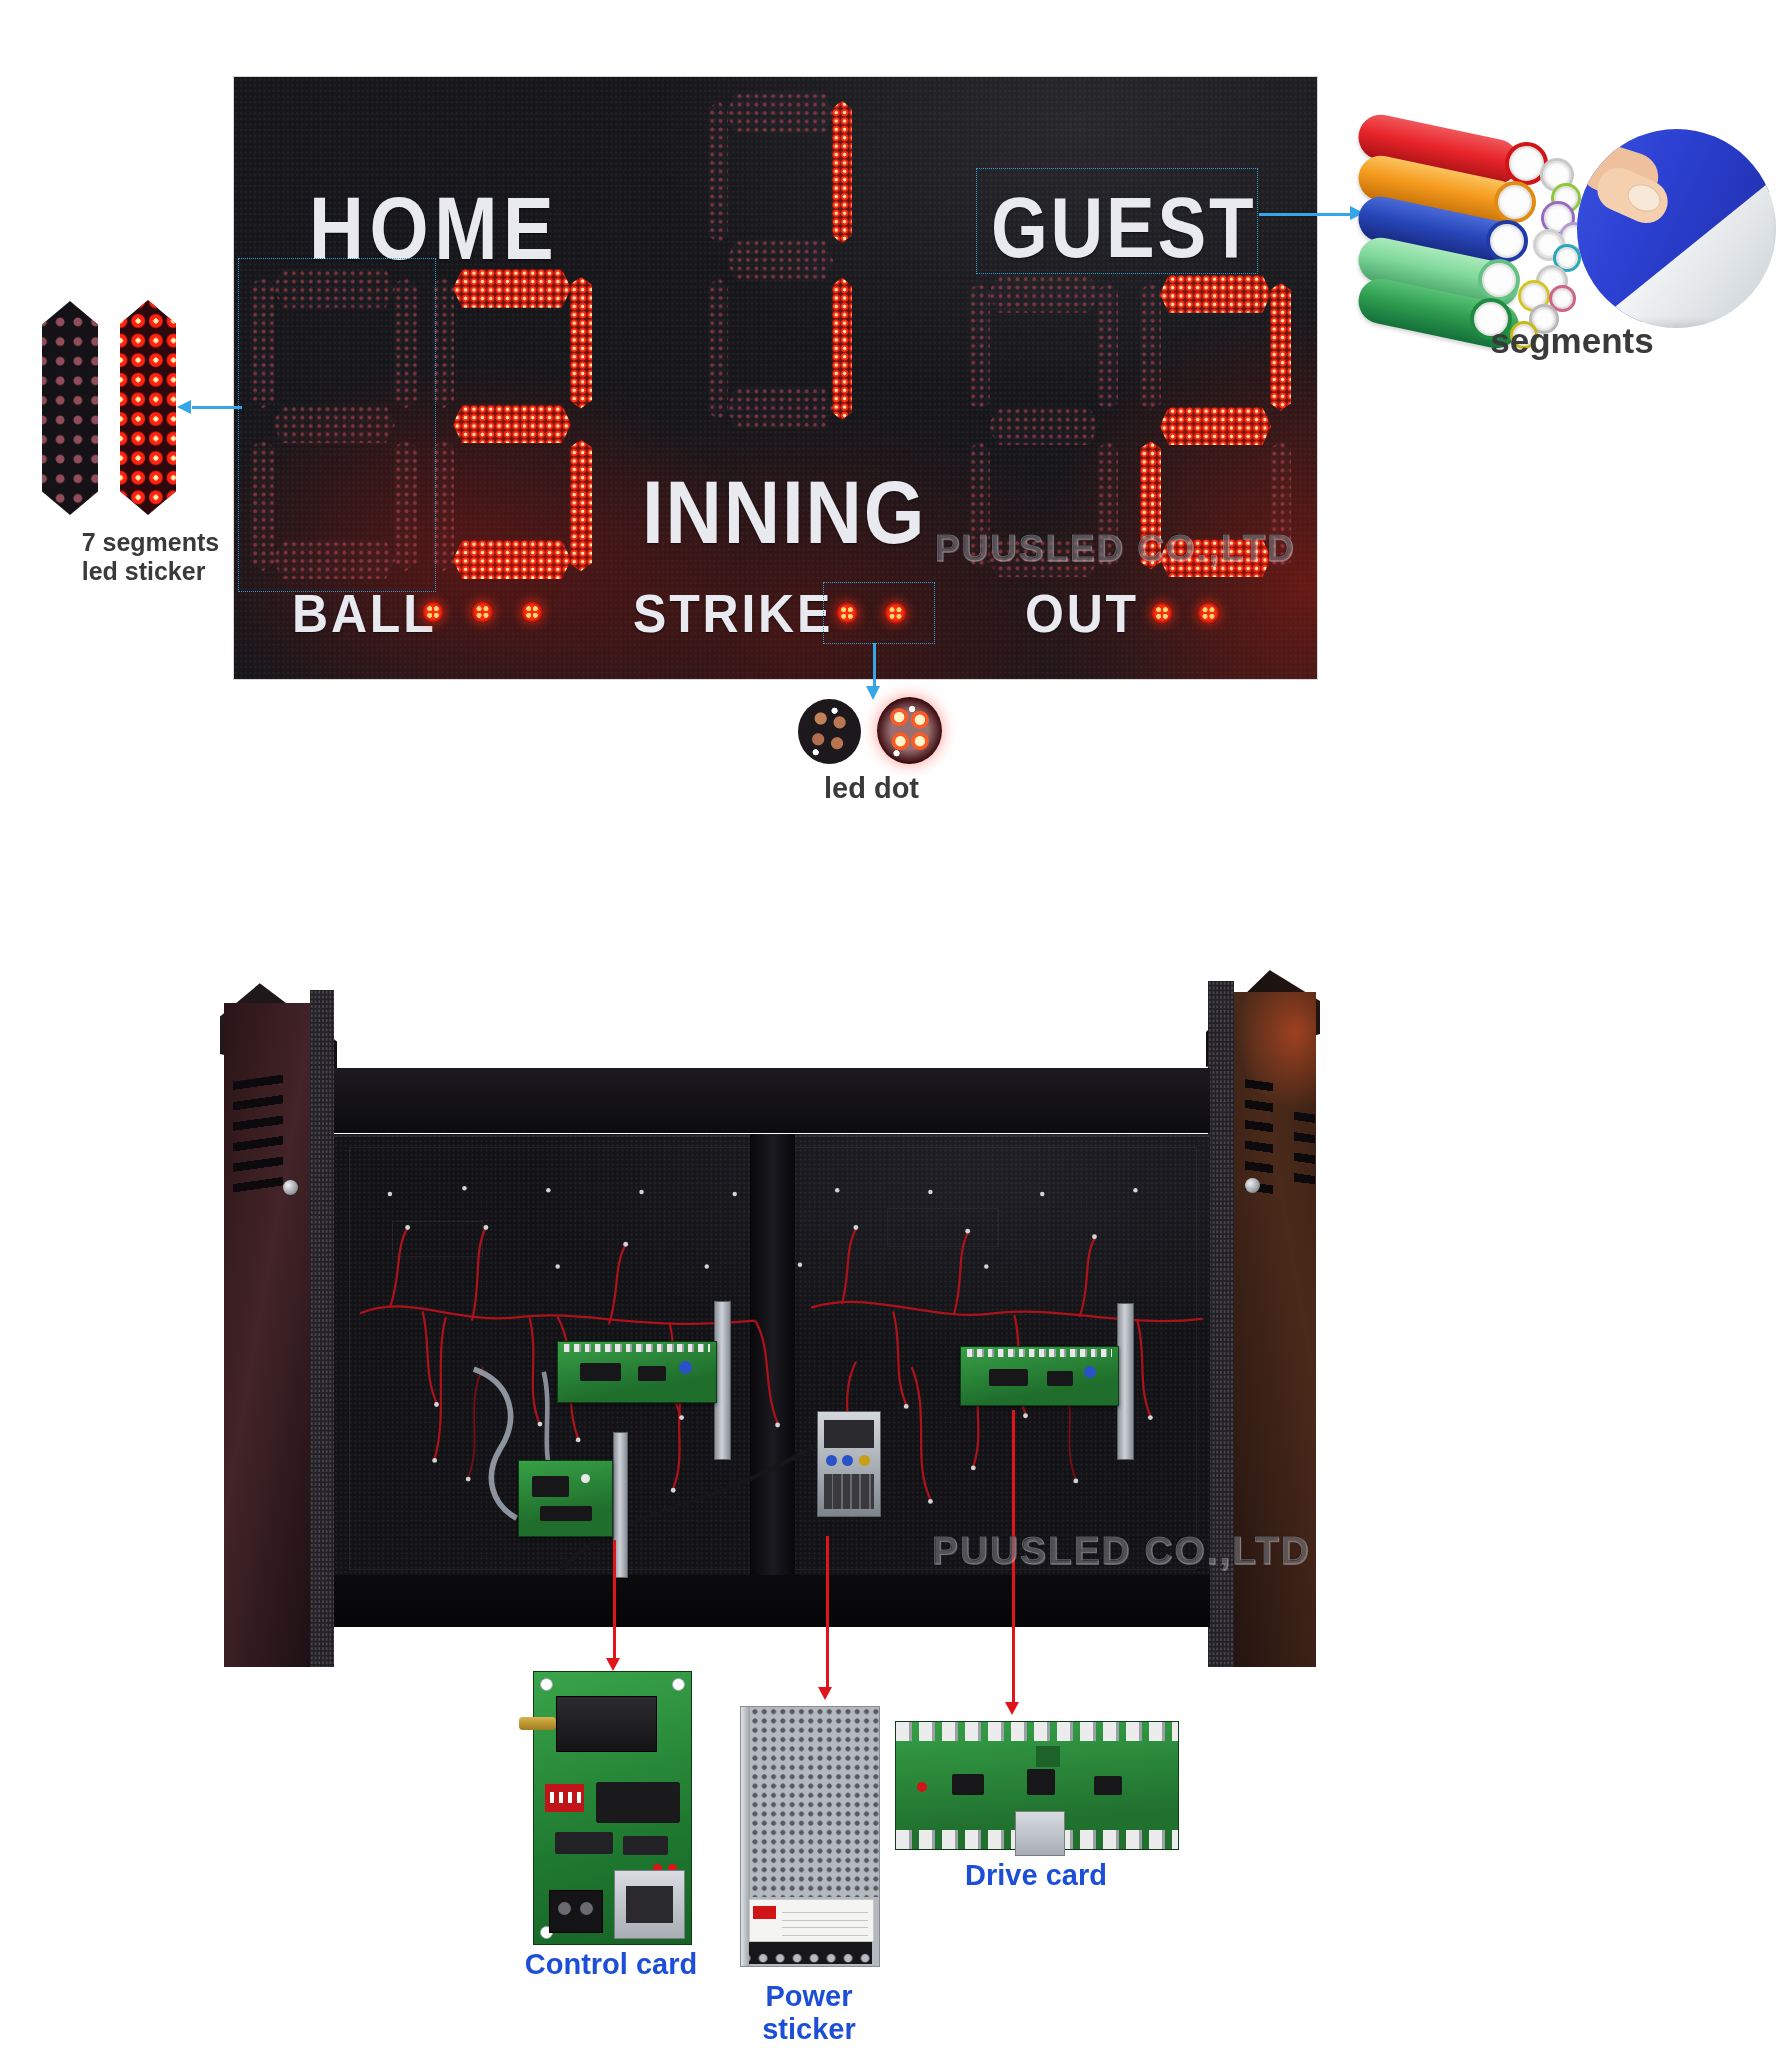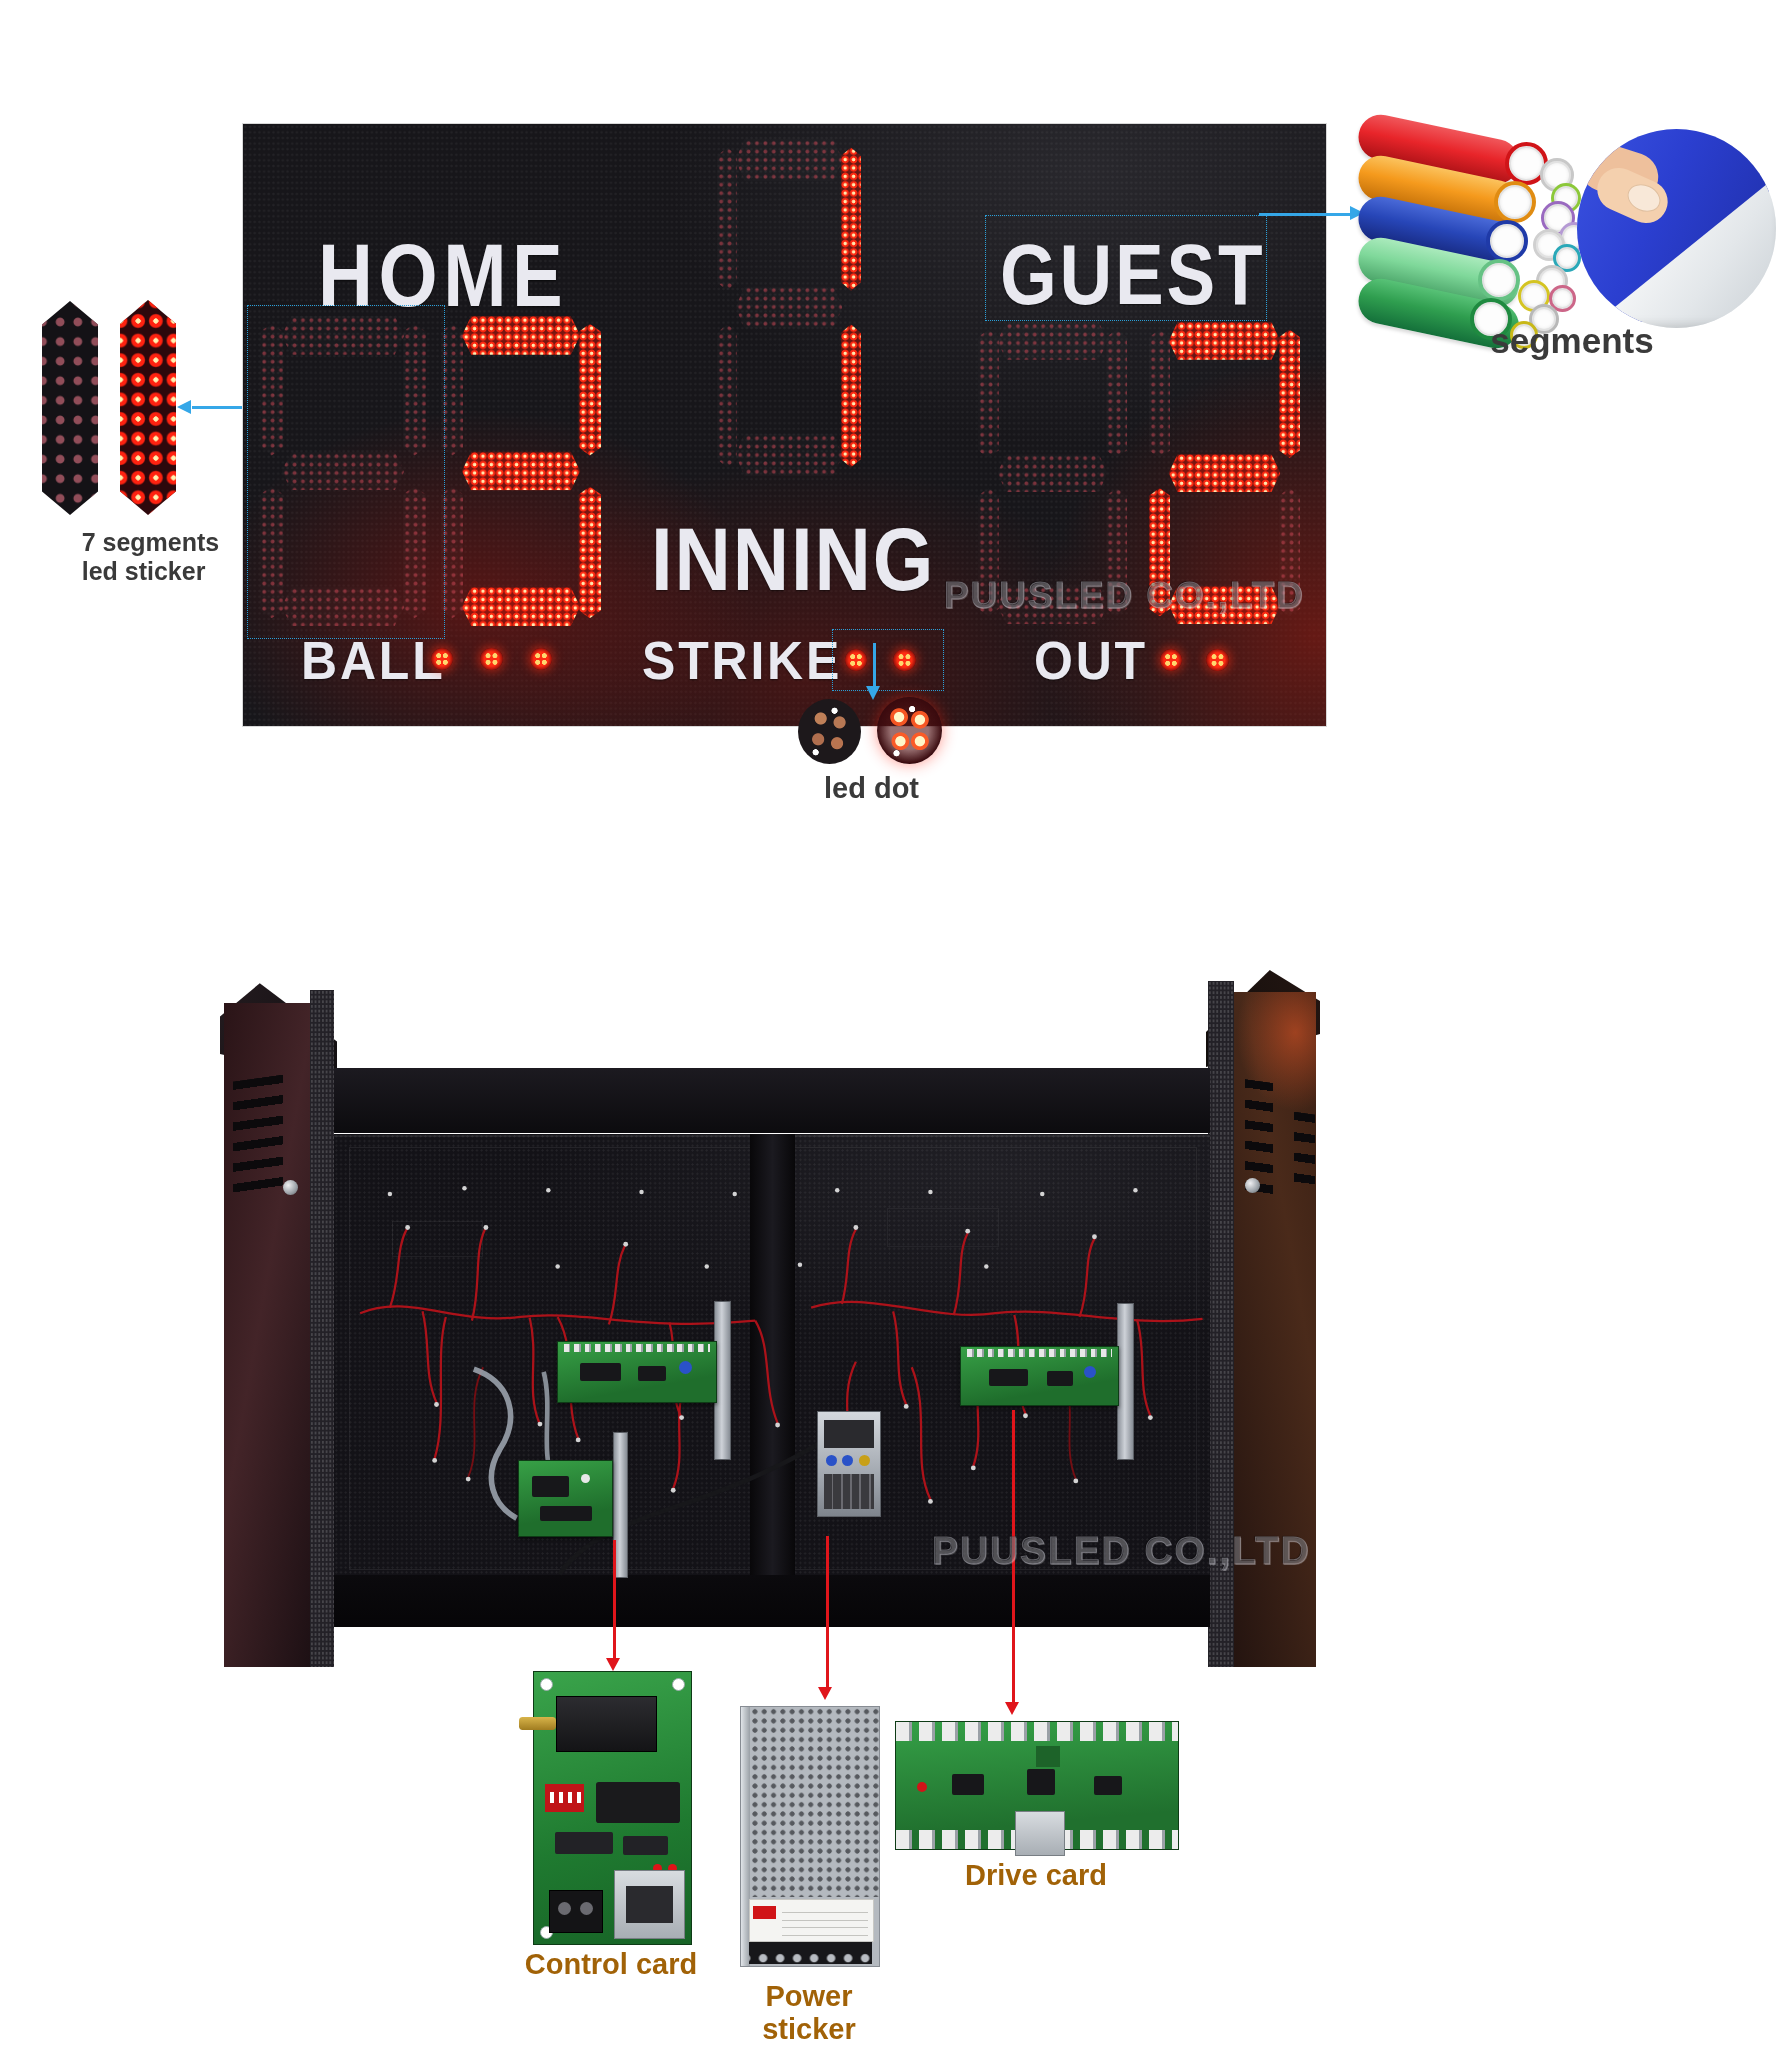--- a/index.html
+++ b/index.html
@@ -1,29 +1,29 @@
 <!DOCTYPE html>
 <html style="font-size:15px"><head>
 <meta charset="utf-8">
 <style>
   html,body{margin:0;padding:0;background:#fff;}
   .page{position:relative;width:1790px;height:2059px;background:#fff;overflow:hidden;
         font-family:"Liberation Sans",sans-serif;}
   .abs{position:absolute;}
 
   
-  .board{position:absolute;left:242px;top:76px;width:1083px;height:602px;
+  .board{position:absolute;left:233px;top:76px;width:1083px;height:602px;
     background-color:#17161a;border:0.9px solid #d8d8d8;
     background-image:
       radial-gradient(ellipse 392px 280px at 22% 80%, rgba(150,22,16,.50), transparent 70%),
       radial-gradient(ellipse 485px 308px at 52% 92%, rgba(130,20,14,.42), transparent 70%),
       radial-gradient(ellipse 392px 401px at 99% 85%, rgba(165,28,16,.55), transparent 70%),
       radial-gradient(ellipse 606px 392px at 78% 8%, rgba(195,195,210,.10), transparent 70%),
       radial-gradient(rgba(255,255,255,.05) 0.9px, transparent 1.3px);
-    background-size:auto,auto,auto,auto,4.7px 5.6px;margin-top:47px;}
+    background-size:auto,auto,auto,auto,4.7px 5.6px;}
   .sb-label{position:absolute;color:#e9e9f0;font-weight:bold;transform-origin:top left;
     text-shadow:0 0.9px 1.9px rgba(0,0,0,.6);white-space:nowrap;}
 
   
   .digit{position:absolute;}
   .seg{position:absolute;}
   .seg.h{left:13%;right:13%;height:12.5%;clip-path:polygon(8% 0,92% 0,100% 50%,92% 100%,8% 100%,0 50%);}
   .seg-a{top:0;} .seg-g{top:43.75%;} .seg-d{bottom:0;}
   .seg.v{width:14%;height:42.5%;clip-path:polygon(0 6%,50% 0,100% 6%,100% 94%,50% 100%,0 94%);}
   .seg-f{left:0;top:2.5%;} .seg-b{right:0;top:2.5%;} .seg-e{left:0;bottom:2.5%;} .seg-c{right:0;bottom:2.5%;}
@@ -128,21 +128,21 @@
   .door{position:absolute;border:0.9px solid rgba(255,255,255,.07);}
   .metal-strip{position:absolute;background:linear-gradient(90deg,#8d939b,#ced2d8 45%,#878d95);
     border:0.9px solid #5c6066;}
   .pcb{position:absolute;background:linear-gradient(170deg,#37a046,#1f6e2c 70%);
     border:0.9px solid #0e3b16;box-shadow:0 1.9px 3.7px rgba(0,0,0,.5);}
   .pcb .pins{position:absolute;left:4%;right:4%;top:1.9px;height:8.4px;
     background:repeating-linear-gradient(90deg,#e8e8e8 0 4.7px,#9aa0a6 4.7px 6.5px,transparent 6.5px 10.3px);}
   .pcb .chip{position:absolute;background:#17171a;border-radius:1.9px;}
 
   
-  .photo-label{position:absolute;font-weight:bold;color:#a16207;text-align:center;}
+  .photo-label{position:absolute;font-weight:bold;color:#1d4ed8;text-align:center;}
   .psu-perf{background-color:#b4b9bf;
     background-image:radial-gradient(#56595e 0 2.2px, transparent 2.8px);background-size:9.3px 9.3px;}
 </style>
 </head>
 <body>
 
 <div class="page">
 
   <div class="board">
     <div class="sb-label" style="left:75px;top:101px;font-size:76px;letter-spacing:5.6px;transform:scaleY(1.16);">HOME</div>

